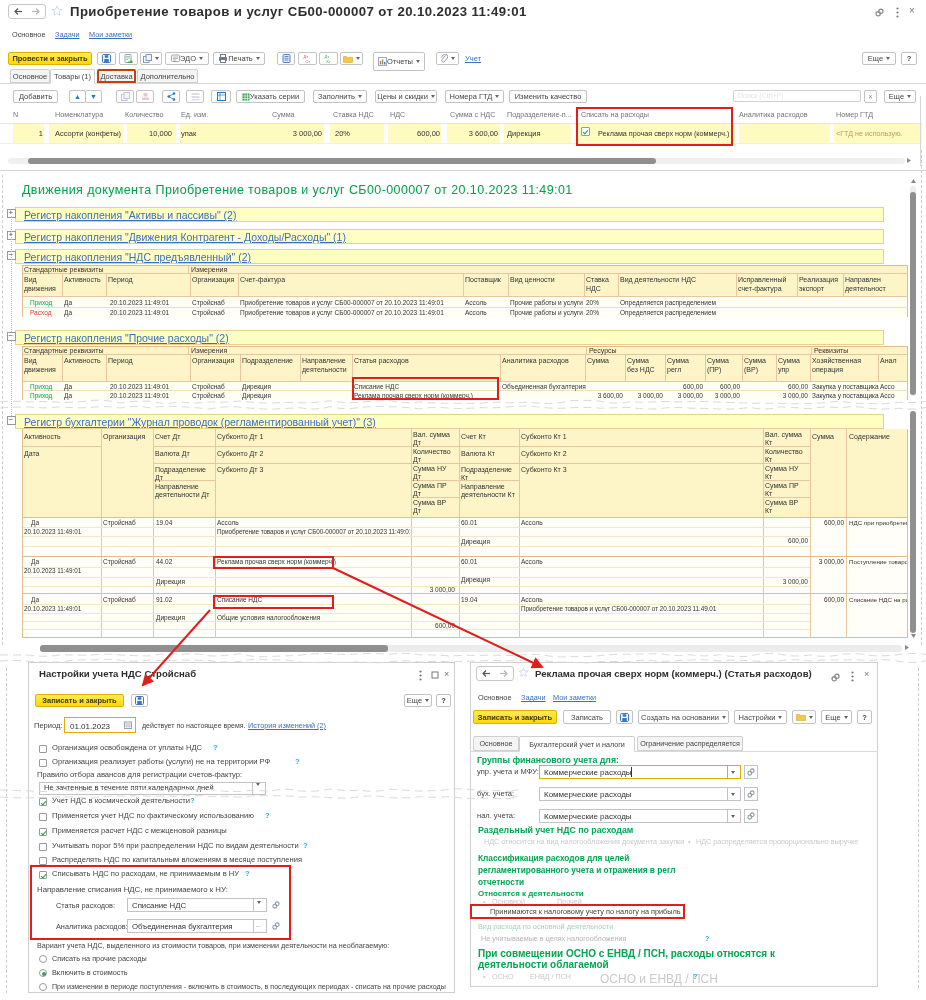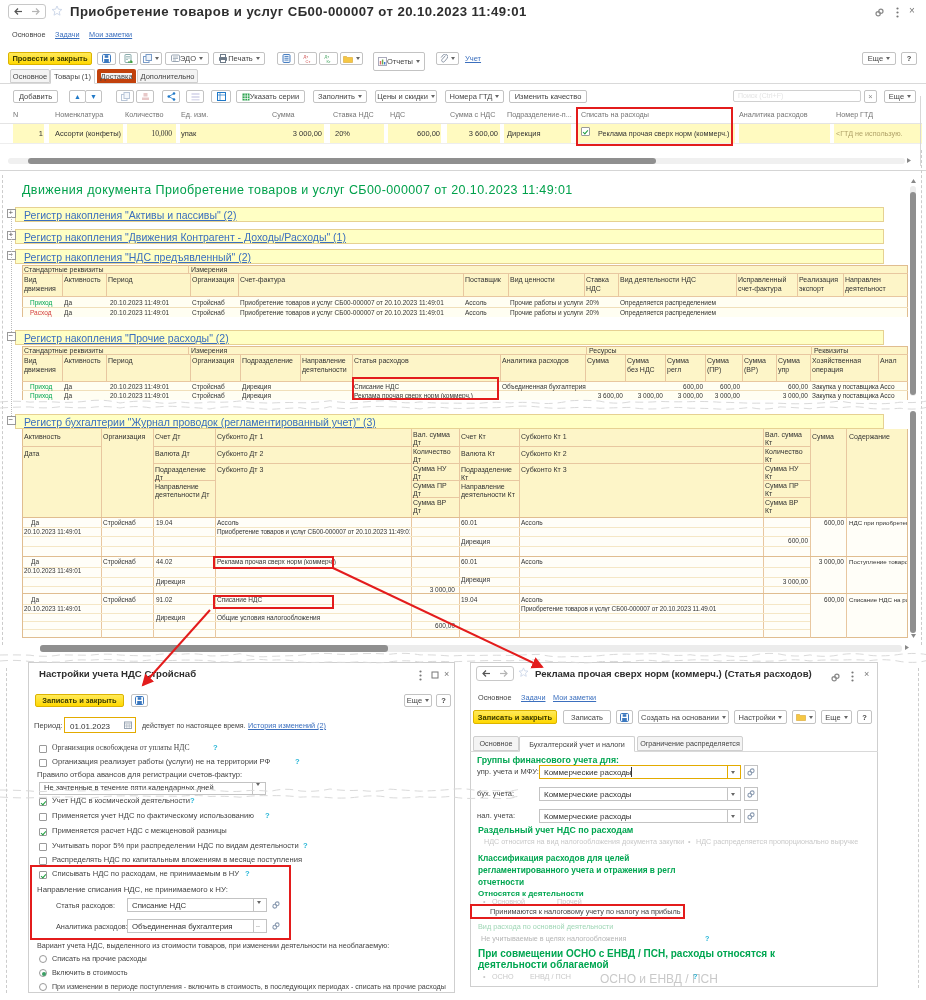--- a/index.html
+++ b/index.html
@@ -112,21 +112,21 @@
       <path d="M5.5,1.5 L2,5.5 a1.6,1.6 0 0 0 2.4,2.1 L7.2,4.2 a2.6,2.6 0 0 0 -3.8,-3.5 L1.2,3.5" fill="none" stroke="#8a95a5" stroke-width="1"></path>
     </svg> 
     <span class="drop"></span>
   </div>
 <div class="t" style="left:465px;top:55px;font-size:7.5px;color:#3b6fbe;text-decoration:underline;">Учет</div>
 <div class="btn" style="left:862px;top:52px;width:34px;height:13px;font-size:7.5px;color:#444;">Еще <span class="drop"></span></div>
 <div class="btn" style="left:901px;top:52px;width:16px;height:13px;font-size:7.5px;font-weight:700;color:#444;">?</div>
 <div class="a" style="left:0px;top:83px;width:926px;height:1px;background:#d9d9d9;"></div>
 <div class="a" style="left:10px;top:69px;width:40px;height:14px;background:#f4f4f4;border:1px solid #cfcfcf;border-radius:2px 2px 0 0;font-size:7.5px;color:#444;display:flex;align-items:center;justify-content:center;">Основное</div>
 <div class="a" style="left:50px;top:69px;width:45px;height:15px;background:#fff;border:1px solid #cfcfcf;border-bottom:1px solid #fff;border-radius:2px 2px 0 0;font-size:7.5px;color:#444;display:flex;align-items:center;justify-content:center;">Товары (1)</div>
-<div class="a" style="left:97px;top:69px;width:39px;height:14px;background:#f4f4f4;border:4px solid #c2410c;border-radius:2px 2px 0 0;font-size:7.5px;color:#444;display:flex;align-items:center;justify-content:center;">Доставка</div>
+<div class="a" style="left:97px;top:69px;width:39px;height:14px;background:#f4f4f4;border:2px solid #c2410c;border-radius:2px 2px 0 0;font-size:7.5px;color:#444;display:flex;align-items:center;justify-content:center;">Доставка</div>
 <div class="a" style="left:137px;top:69px;width:61px;height:14px;background:#f4f4f4;border:1px solid #cfcfcf;border-radius:2px 2px 0 0;font-size:7.5px;color:#444;display:flex;align-items:center;justify-content:center;">Дополнительно</div>
 <div class="btn" style="left:13px;top:90px;width:45px;height:13px;font-size:7.5px;color:#444;">Добавить</div>
 <div class="btn" style="left:69px;top:90px;width:17px;height:13px;font-size:7.5px;color:#444;">
     <span style="color:#2079c8;font-size:7px">▲</span>
   </div>
 <div class="btn" style="left:85px;top:90px;width:17px;height:13px;font-size:7.5px;color:#444;">
     <span style="color:#2079c8;font-size:7px">▼</span>
   </div>
 <div class="btn" style="left:116px;top:90px;width:18px;height:13px;font-size:7.5px;color:#444;">
     <svg width="9" height="9" viewBox="0 0 9 9" style="vertical-align:middle">
@@ -182,21 +182,21 @@
 <div class="t" style="left:390px;top:111px;font-size:7.2px;color:#757575;">НДС</div>
 <div class="t" style="left:450px;top:111px;font-size:7.2px;color:#757575;">Сумма с НДС</div>
 <div class="t" style="left:507px;top:111px;font-size:7.2px;color:#757575;">Подразделение-п...</div>
 <div class="t" style="left:581px;top:111px;font-size:7.2px;color:#757575;">Списать на расходы</div>
 <div class="t" style="left:739px;top:111px;font-size:7.2px;color:#757575;">Аналитика расходов</div>
 <div class="t" style="left:836px;top:111px;font-size:7.2px;color:#757575;">Номер ГТД</div>
 <div class="a" style="left:0px;top:123px;width:922px;height:1px;background:#e4e4e4;"></div>
 <div class="a" style="left:13px;top:124px;width:909px;height:19px;background:#fffac0;"></div>
 <div class="t" style="left:13px;top:130px;font-size:7.5px;color:#333;width:30px;text-align:right;">1</div>
 <div class="t" style="left:55px;top:130px;font-size:7.5px;color:#333;">Ассорти (конфеты)</div>
-<div class="t" style="left:106px;top:130px;font-size:7.5px;color:#333;width:66px;text-align:right;font-family:Liberation Serif, serif;">10,000</div>
+<div class="t" style="left:106px;top:130px;font-size:7.5px;color:#333;width:66px;text-align:right;">10,000</div>
 <div class="t" style="left:181px;top:130px;font-size:7.5px;color:#333;">упак</div>
 <div class="t" style="left:250px;top:130px;font-size:7.5px;color:#333;width:72px;text-align:right;">3 000,00</div>
 <div class="t" style="left:335px;top:130px;font-size:7.5px;color:#333;">20%</div>
 <div class="t" style="left:390px;top:130px;font-size:7.5px;color:#333;width:50px;text-align:right;">600,00</div>
 <div class="t" style="left:448px;top:130px;font-size:7.5px;color:#333;width:50px;text-align:right;">3 600,00</div>
 <div class="t" style="left:507px;top:130px;font-size:7.5px;color:#333;">Дирекция</div>
 <div class="a" style="left:581px;top:127px;width:9px;height:9px;background:#fff;border:1px solid #9a9a9a;border-radius:1px;">
     <span class="chk"></span>
   </div>
 <div class="t" style="left:598px;top:130px;font-size:7.2px;color:#333;">Реклама прочая сверх норм (коммерч.)</div>
@@ -516,21 +516,21 @@
 <div class="t" style="left:34px;top:722px;font-size:7.5px;color:#444;">Период:</div>
 <div class="a" style="left:64px;top:717px;width:72px;height:16px;background:#fff;border:1.5px solid #e3ab00;"></div>
 <div class="t" style="left:70px;top:722px;font-size:8px;color:#333;">01.01.2023</div>
 <svg class="a" style="left:124px;top:721px" width="8" height="8" viewBox="0 0 8 8">
     <rect x="0.5" y="1" width="7" height="6.5" fill="#fff" stroke="#98a4b2"></rect>
     <path d="M0.5,2.8 H7.5 M2.8,2.8 V7.5 M5.2,2.8 V7.5 M0.5,5 H7.5" stroke="#98a4b2" stroke-width="0.6"></path>
   </svg>
 <div class="t" style="left:142px;top:722px;font-size:7px;color:#444;">действует по настоящее время.</div>
 <div class="t" style="left:248px;top:722px;font-size:7.3px;color:#3b6fbe;text-decoration:underline;">История изменений (2)</div>
 <div class="a" style="left:39px;top:745px;width:8px;height:8px;background:#fff;border:1px solid #9a9a9a;border-radius:1px;"></div>
-<div class="t" style="left:52px;top:744px;font-size:7.6px;color:#444;font-family:Liberation Serif, serif;">Организация освобождена от уплаты НДС</div>
+<div class="t" style="left:52px;top:744px;font-size:7.6px;color:#444;">Организация освобождена от уплаты НДС</div>
 <div class="t" style="left:213px;top:744px;font-size:7.6px;color:#26b5d7;font-weight:700;">?</div>
 <div class="a" style="left:39px;top:759px;width:8px;height:8px;background:#fff;border:1px solid #9a9a9a;border-radius:1px;"></div>
 <div class="t" style="left:52px;top:758px;font-size:7.6px;color:#444;">Организация реализует работы (услуги) не на территории РФ</div>
 <div class="t" style="left:295px;top:758px;font-size:7.6px;color:#26b5d7;font-weight:700;">?</div>
 <div class="t" style="left:37px;top:771px;font-size:7.6px;color:#444;">Правило отбора авансов для регистрации счетов-фактур:</div>
 <div class="a" style="left:39px;top:782px;width:227px;height:13px;background:#fff;border:1px solid #c3c3c3;"></div>
 <div class="t" style="left:44px;top:784px;font-size:7.5px;color:#333;">Не зачтенные в течение пяти календарных дней</div>
 <div class="a" style="left:252px;top:782px;width:1px;height:13px;background:#c3c3c3;"></div>
 <div class="a" style="left:256px;top:783px;width:0;height:0;border-left:2.6px solid transparent;border-right:2.6px solid transparent;border-top:3.6px solid #666"></div>
 <div class="a" style="left:39px;top:798px;width:8px;height:8px;background:#fff;border:1px solid #9a9a9a;border-radius:1px;">

